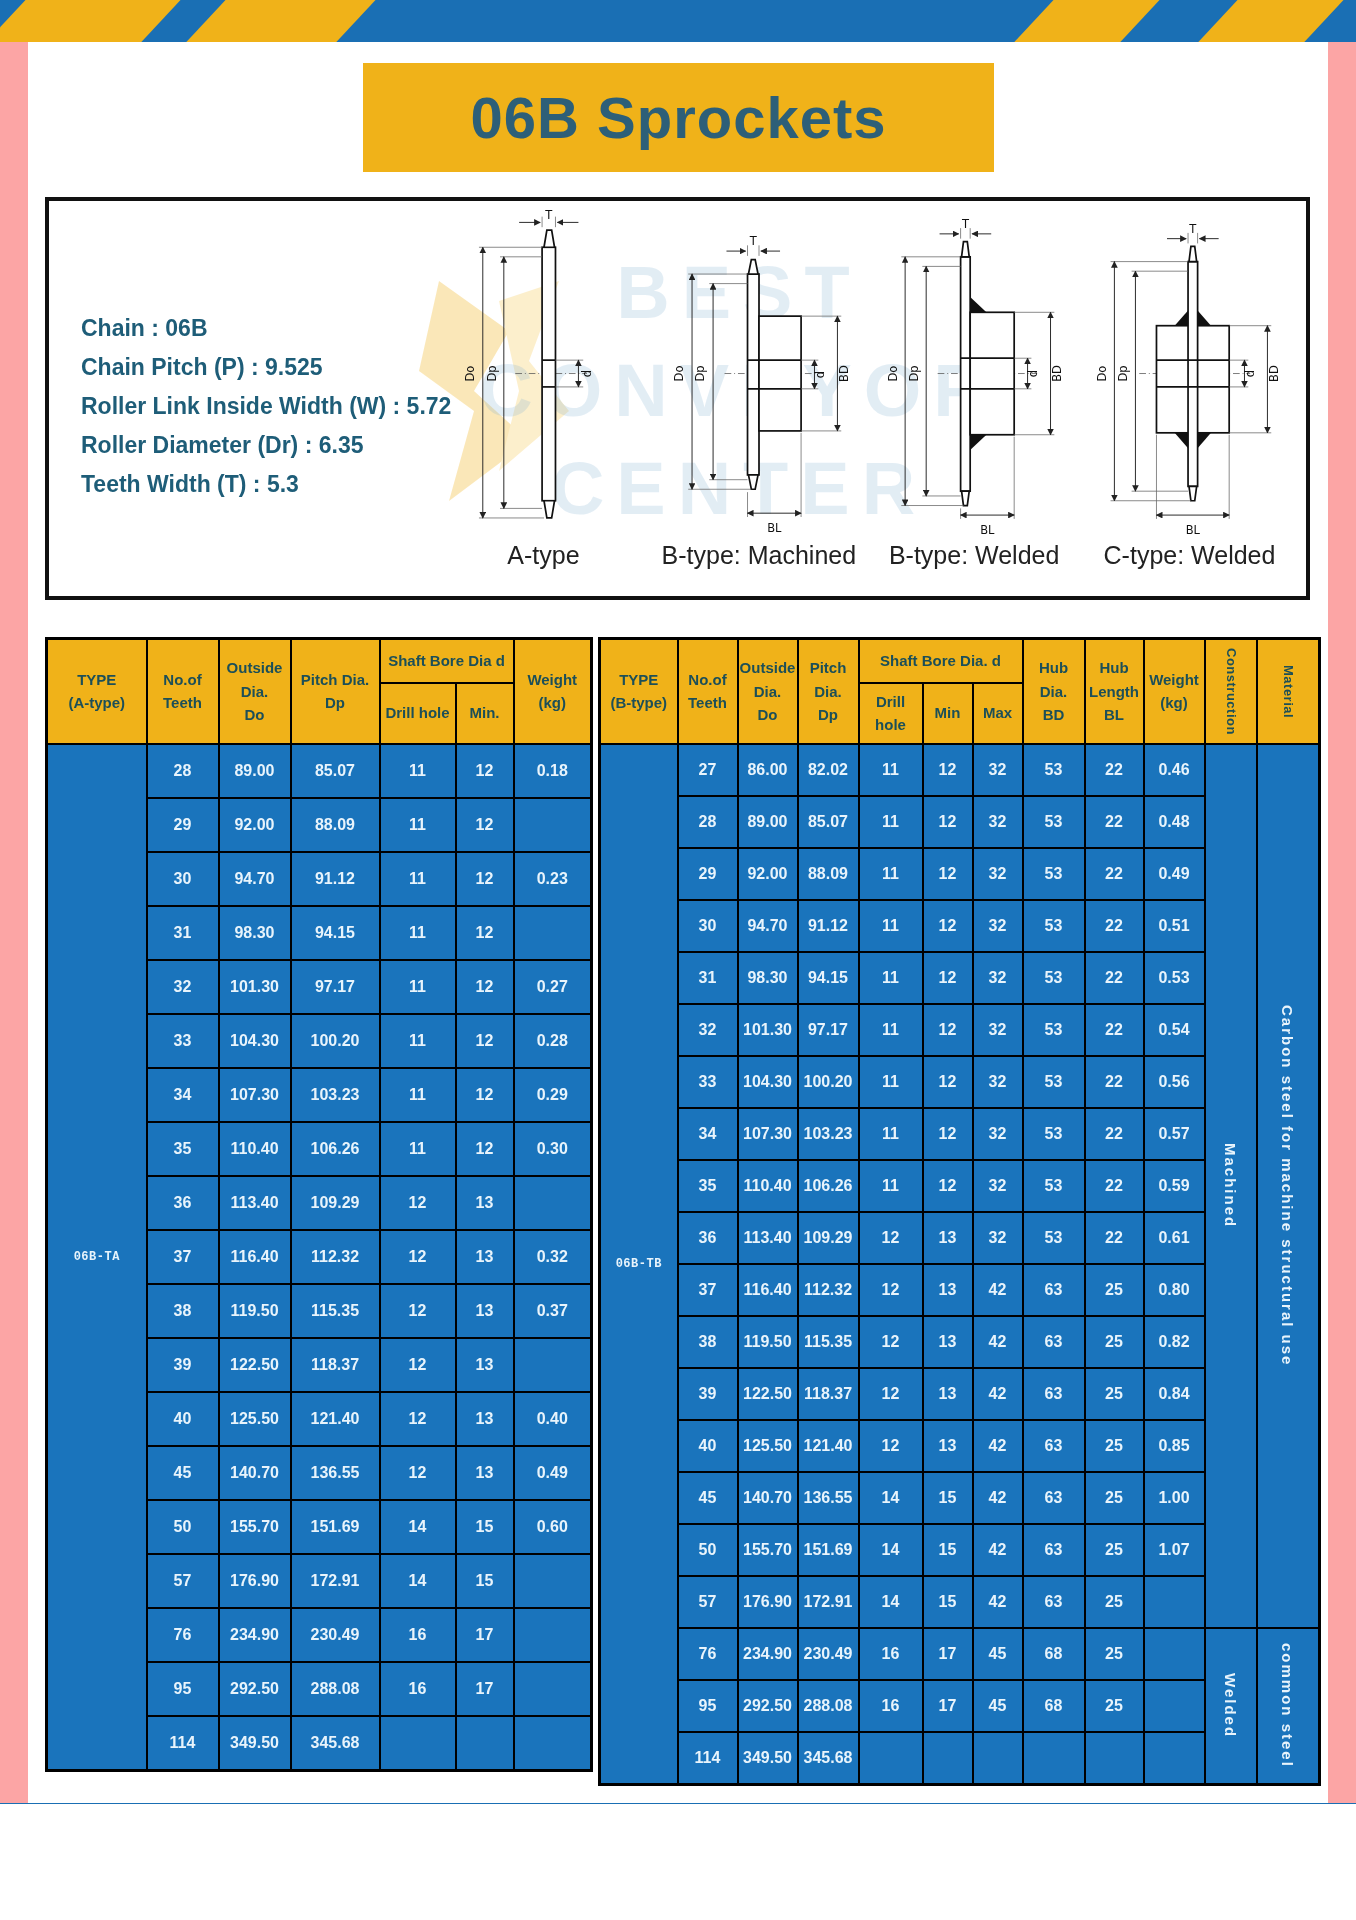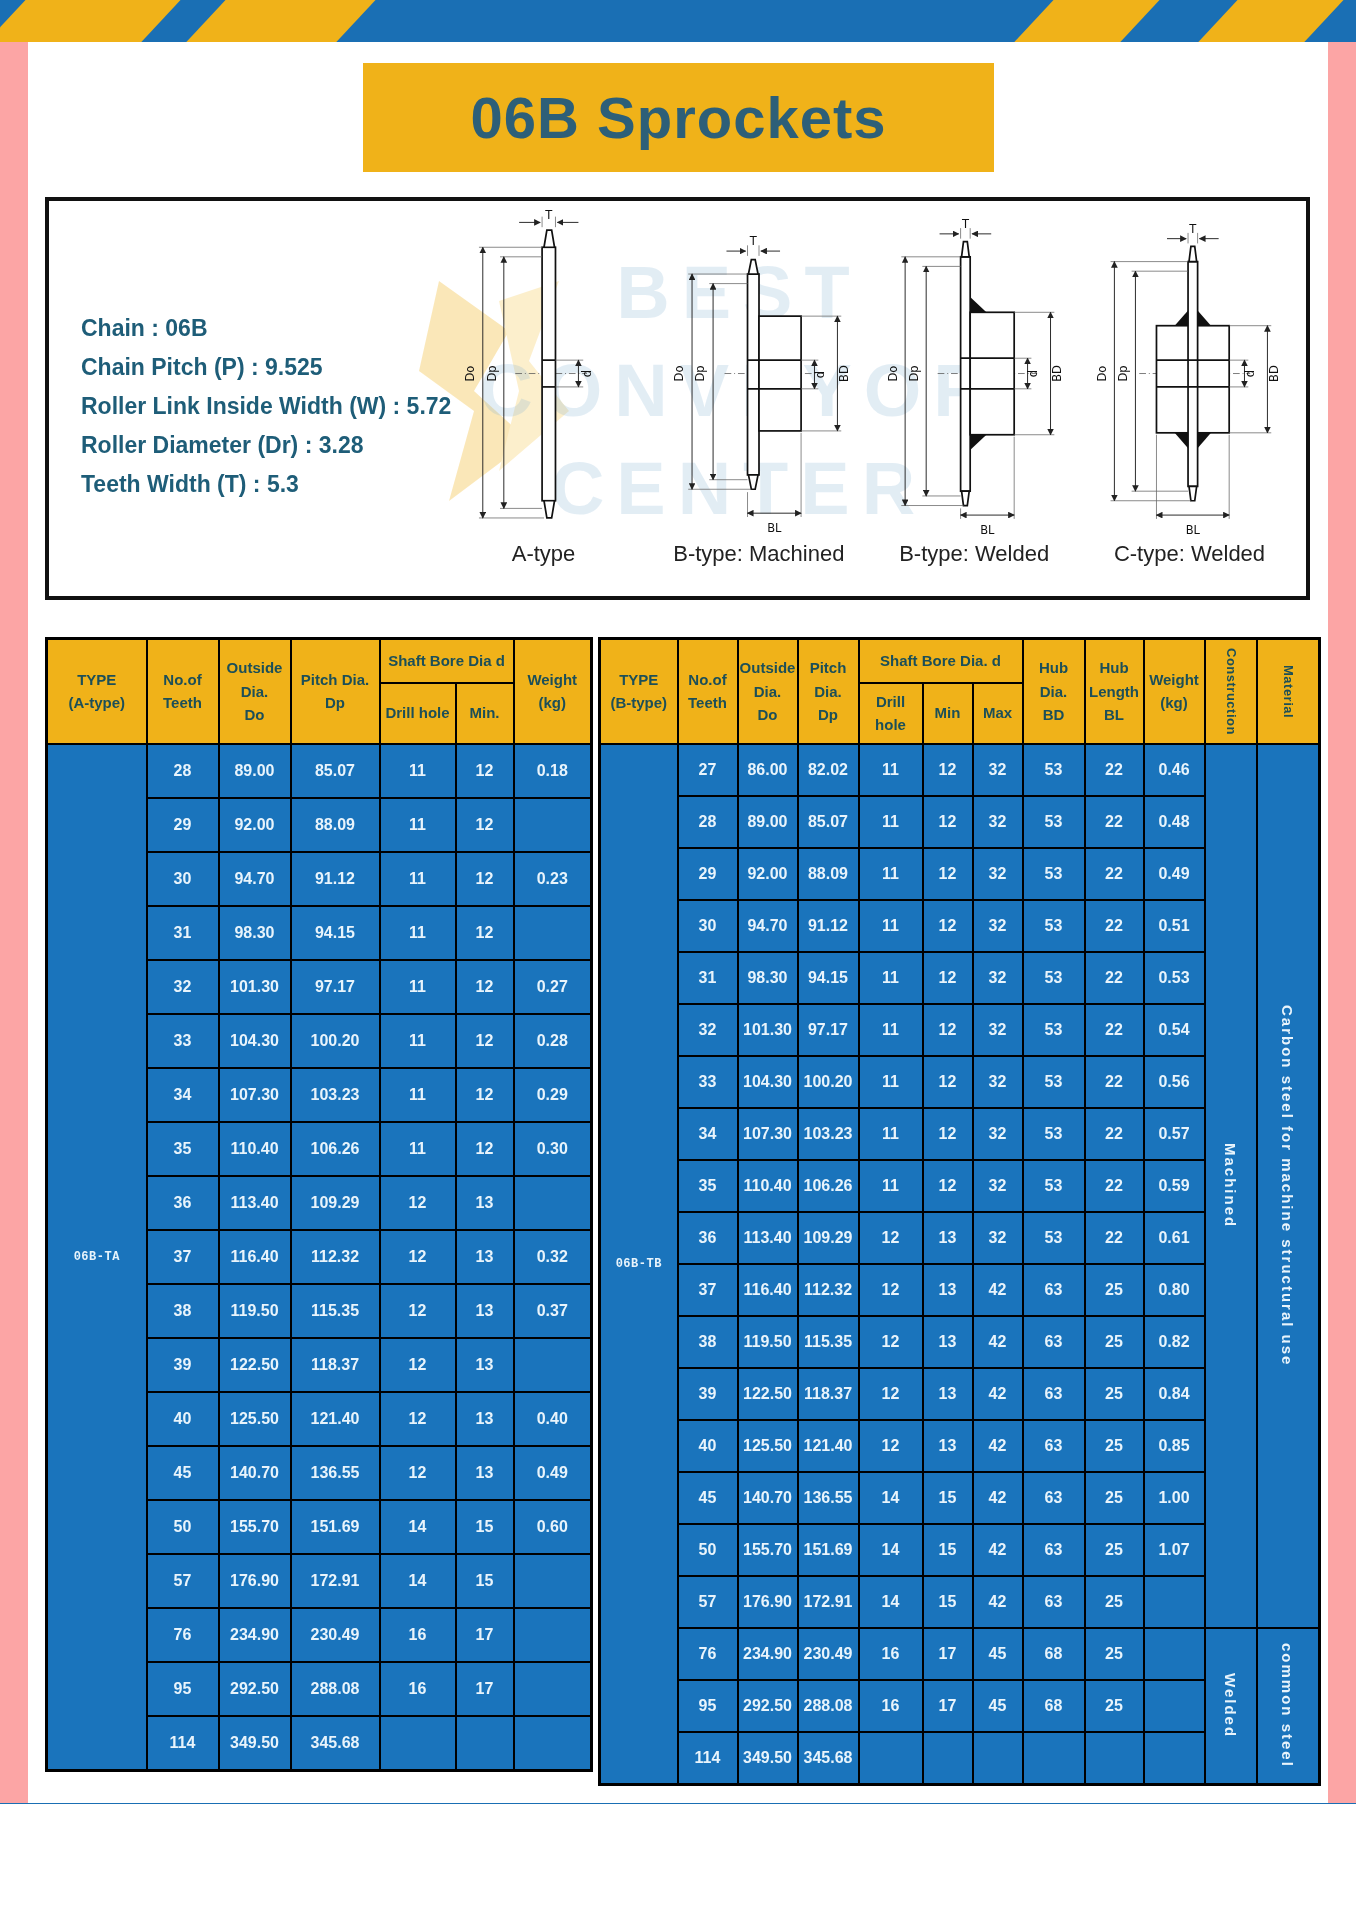--- a/index.html
+++ b/index.html
@@ -22,21 +22,21 @@
   .diagram-panel{position:absolute;left:17px;top:155px;width:1265px;height:403px;background:#fff;
     border:4px solid #111;box-sizing:border-box;}
   .specs{position:absolute;left:32px;top:108px;font-size:23px;font-weight:bold;color:#1e5d78;line-height:39px;white-space:nowrap;}
   .watermark{position:absolute;left:370px;top:20px;width:640px;height:340px;opacity:.22;pointer-events:none;
     display:flex;flex-direction:column;justify-content:center;align-items:center;color:#7fb0d2;
     font-size:74px;font-weight:bold;letter-spacing:12px;line-height:98px;}
   .wm-star{position:absolute;left:330px;top:40px;opacity:.30;}
   .figures{position:absolute;left:392px;top:8px;right:14px;bottom:6px;display:flex;justify-content:space-between;}
   .figure{display:flex;flex-direction:column;align-items:center;width:205px;}
   .figure svg{flex:0 0 auto;}
-  .caption{font-size:22px;color:#222;margin-top:2px;font-family:"Liberation Sans",sans-serif;}
+  .caption{font-size:25px;color:#222;margin-top:2px;font-family:"Liberation Sans",sans-serif;}
   .dim{stroke:#222;stroke-width:1;fill:none;}
   .ext{stroke:#666;stroke-width:.8;fill:none;}
   .part{stroke:#111;stroke-width:1.8;fill:#fff;}
   .solid{fill:#111;stroke:none;}
   .cl{stroke:#555;stroke-width:.8;stroke-dasharray:7 3 1 3;fill:none;}
   .dlabel{font-size:12px;fill:#111;font-family:"DejaVu Sans",sans-serif;}
 
   
   table{border-collapse:collapse;table-layout:fixed;background:#1a74bc;}
   .tbl{position:absolute;border:3px solid #000;}
@@ -103,21 +103,21 @@
       <div class="watermark">
         <div>BEST</div>
         <div>CONVEYOR</div>
         <div>CENTER</div>
       </div>
 
       <div class="specs">
         <div>Chain : 06B</div>
         <div>Chain Pitch (P) : 9.525</div>
         <div>Roller Link Inside Width (W) : 5.72</div>
-        <div>Roller Diameter (Dr) : 3.28</div>
+        <div>Roller Diameter (Dr) : 6.35</div>
         <div>Teeth Width (T) : 5.3</div>
       </div>
 
       <div class="figures">
 
         <div class="figure">
           <svg width="200" height="330" viewBox="0 0 200 345">
             <line class="cl" x1="70" y1="172" x2="145" y2="172"></line>
             <rect class="part" x="98" y="40" width="14" height="265"></rect>
             <polygon class="part" points="100,40 103,22 108,22 111,40"></polygon>

